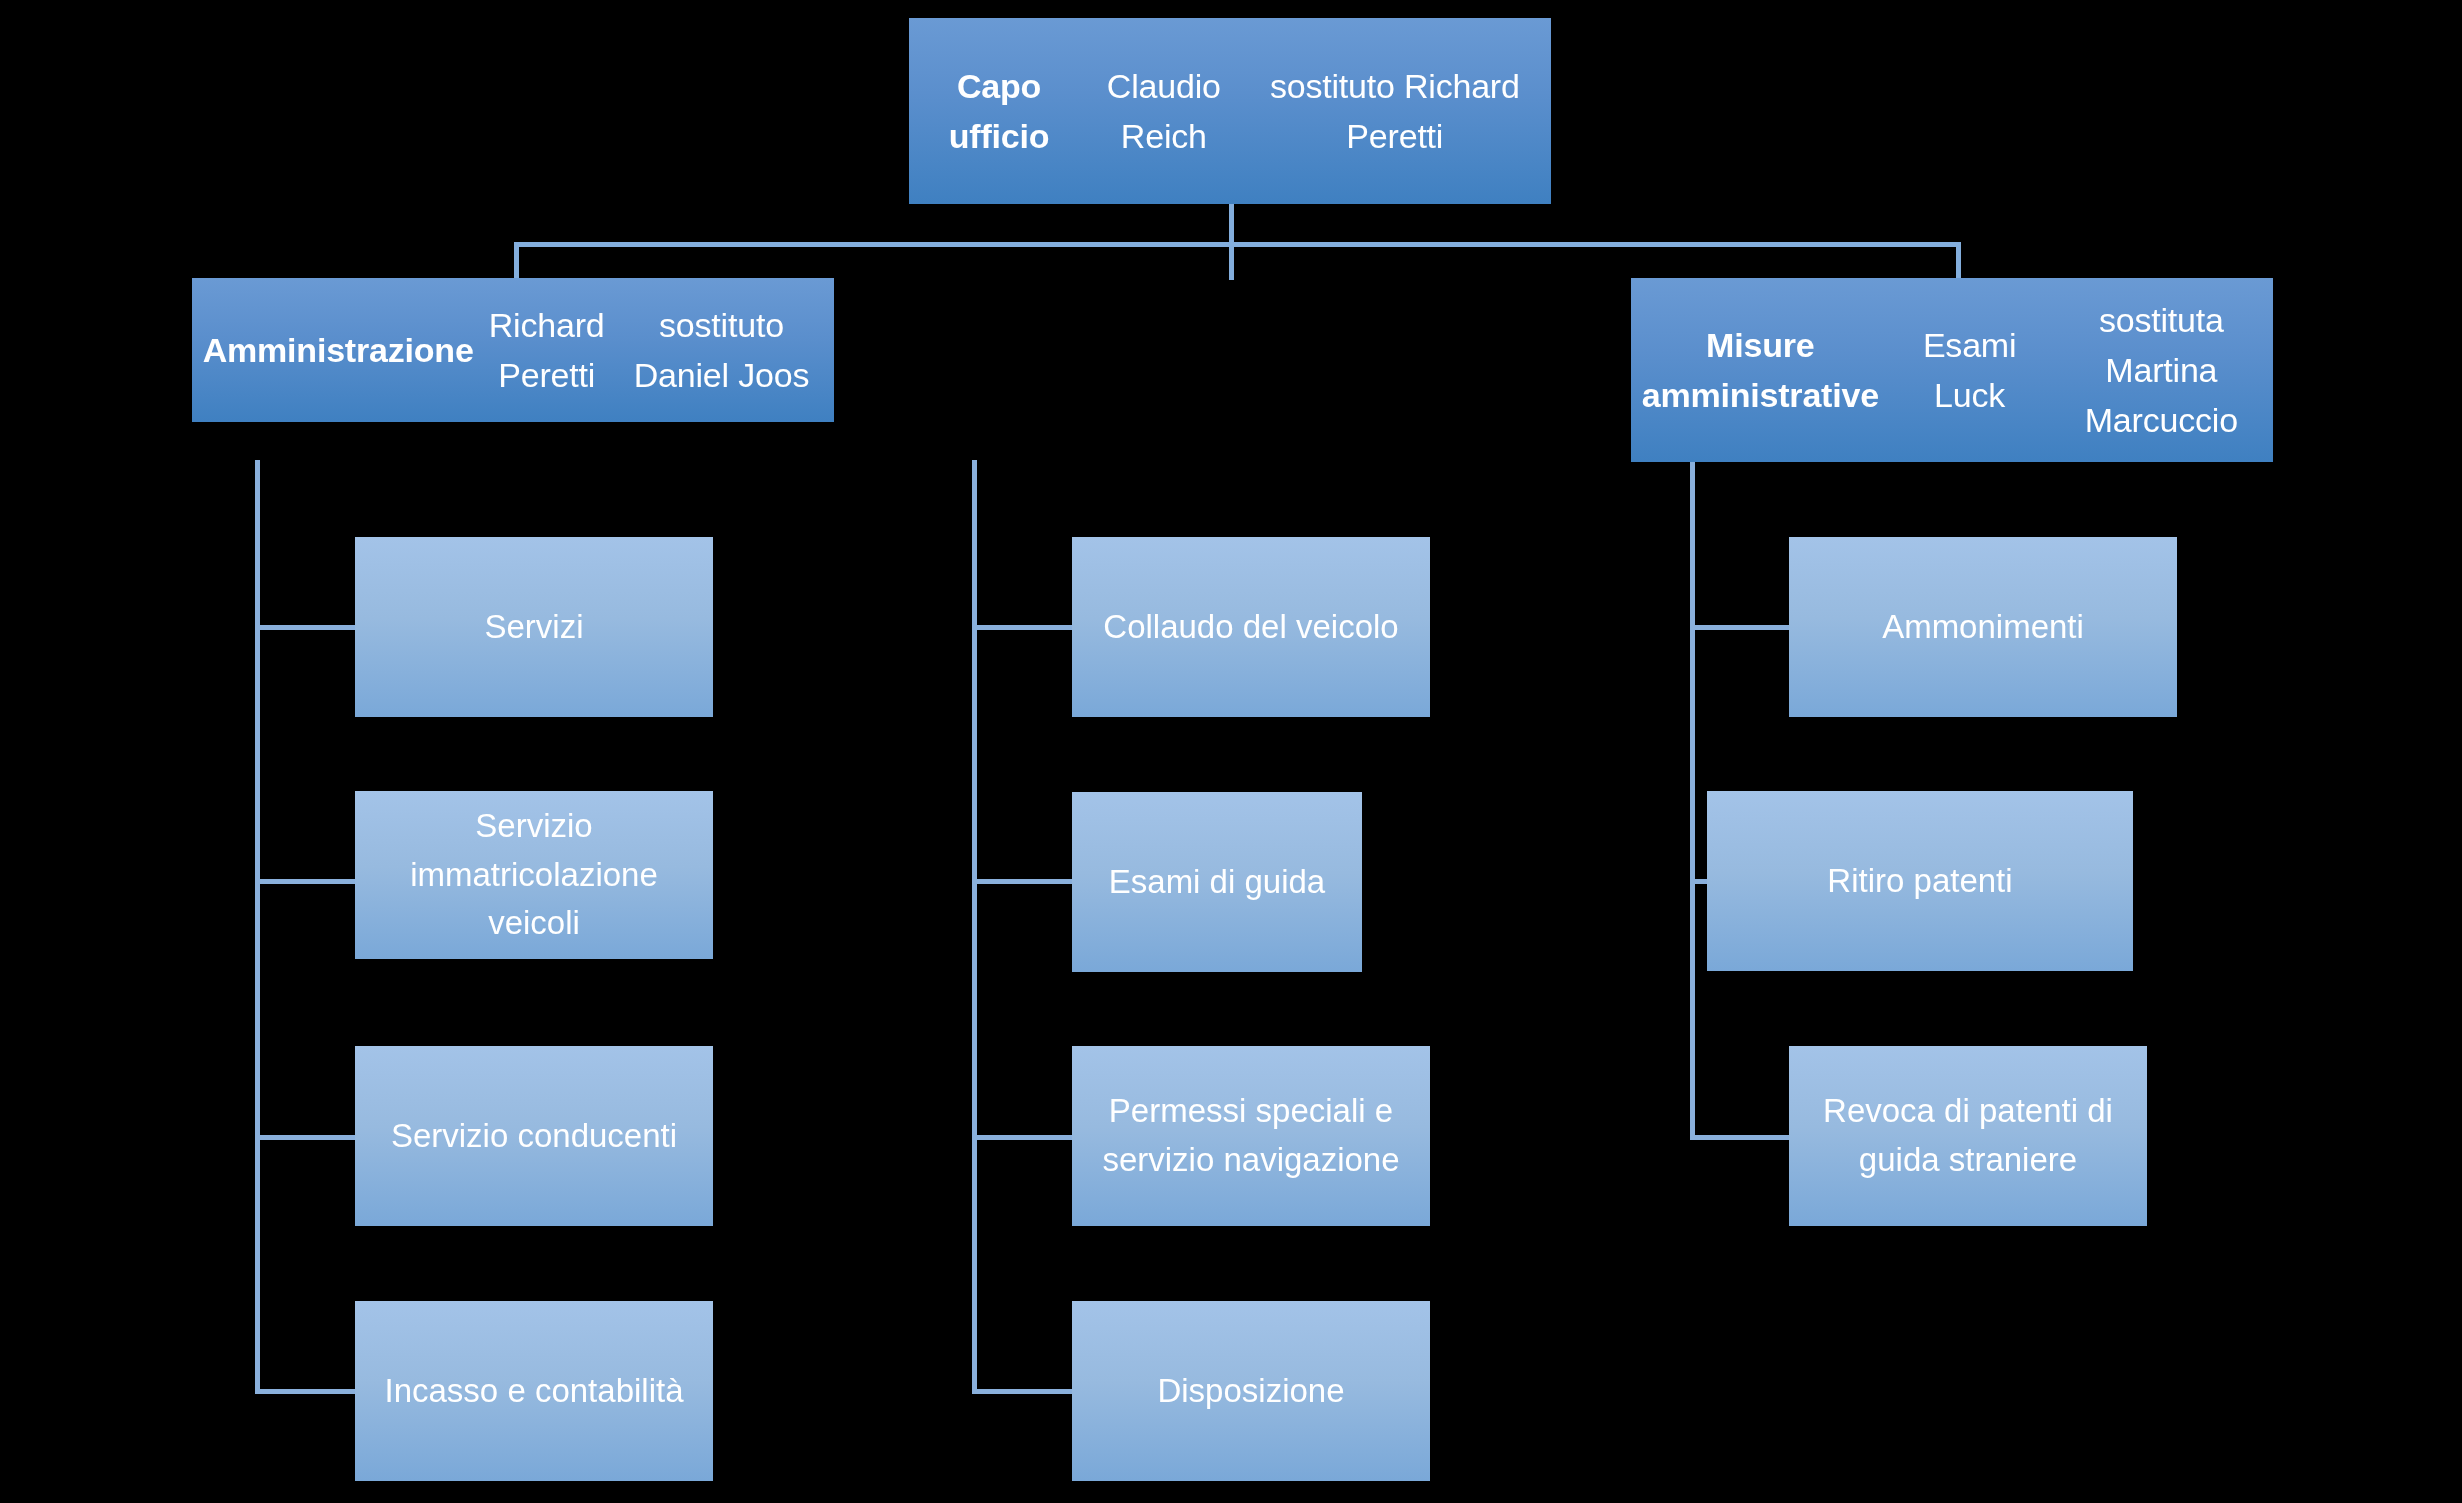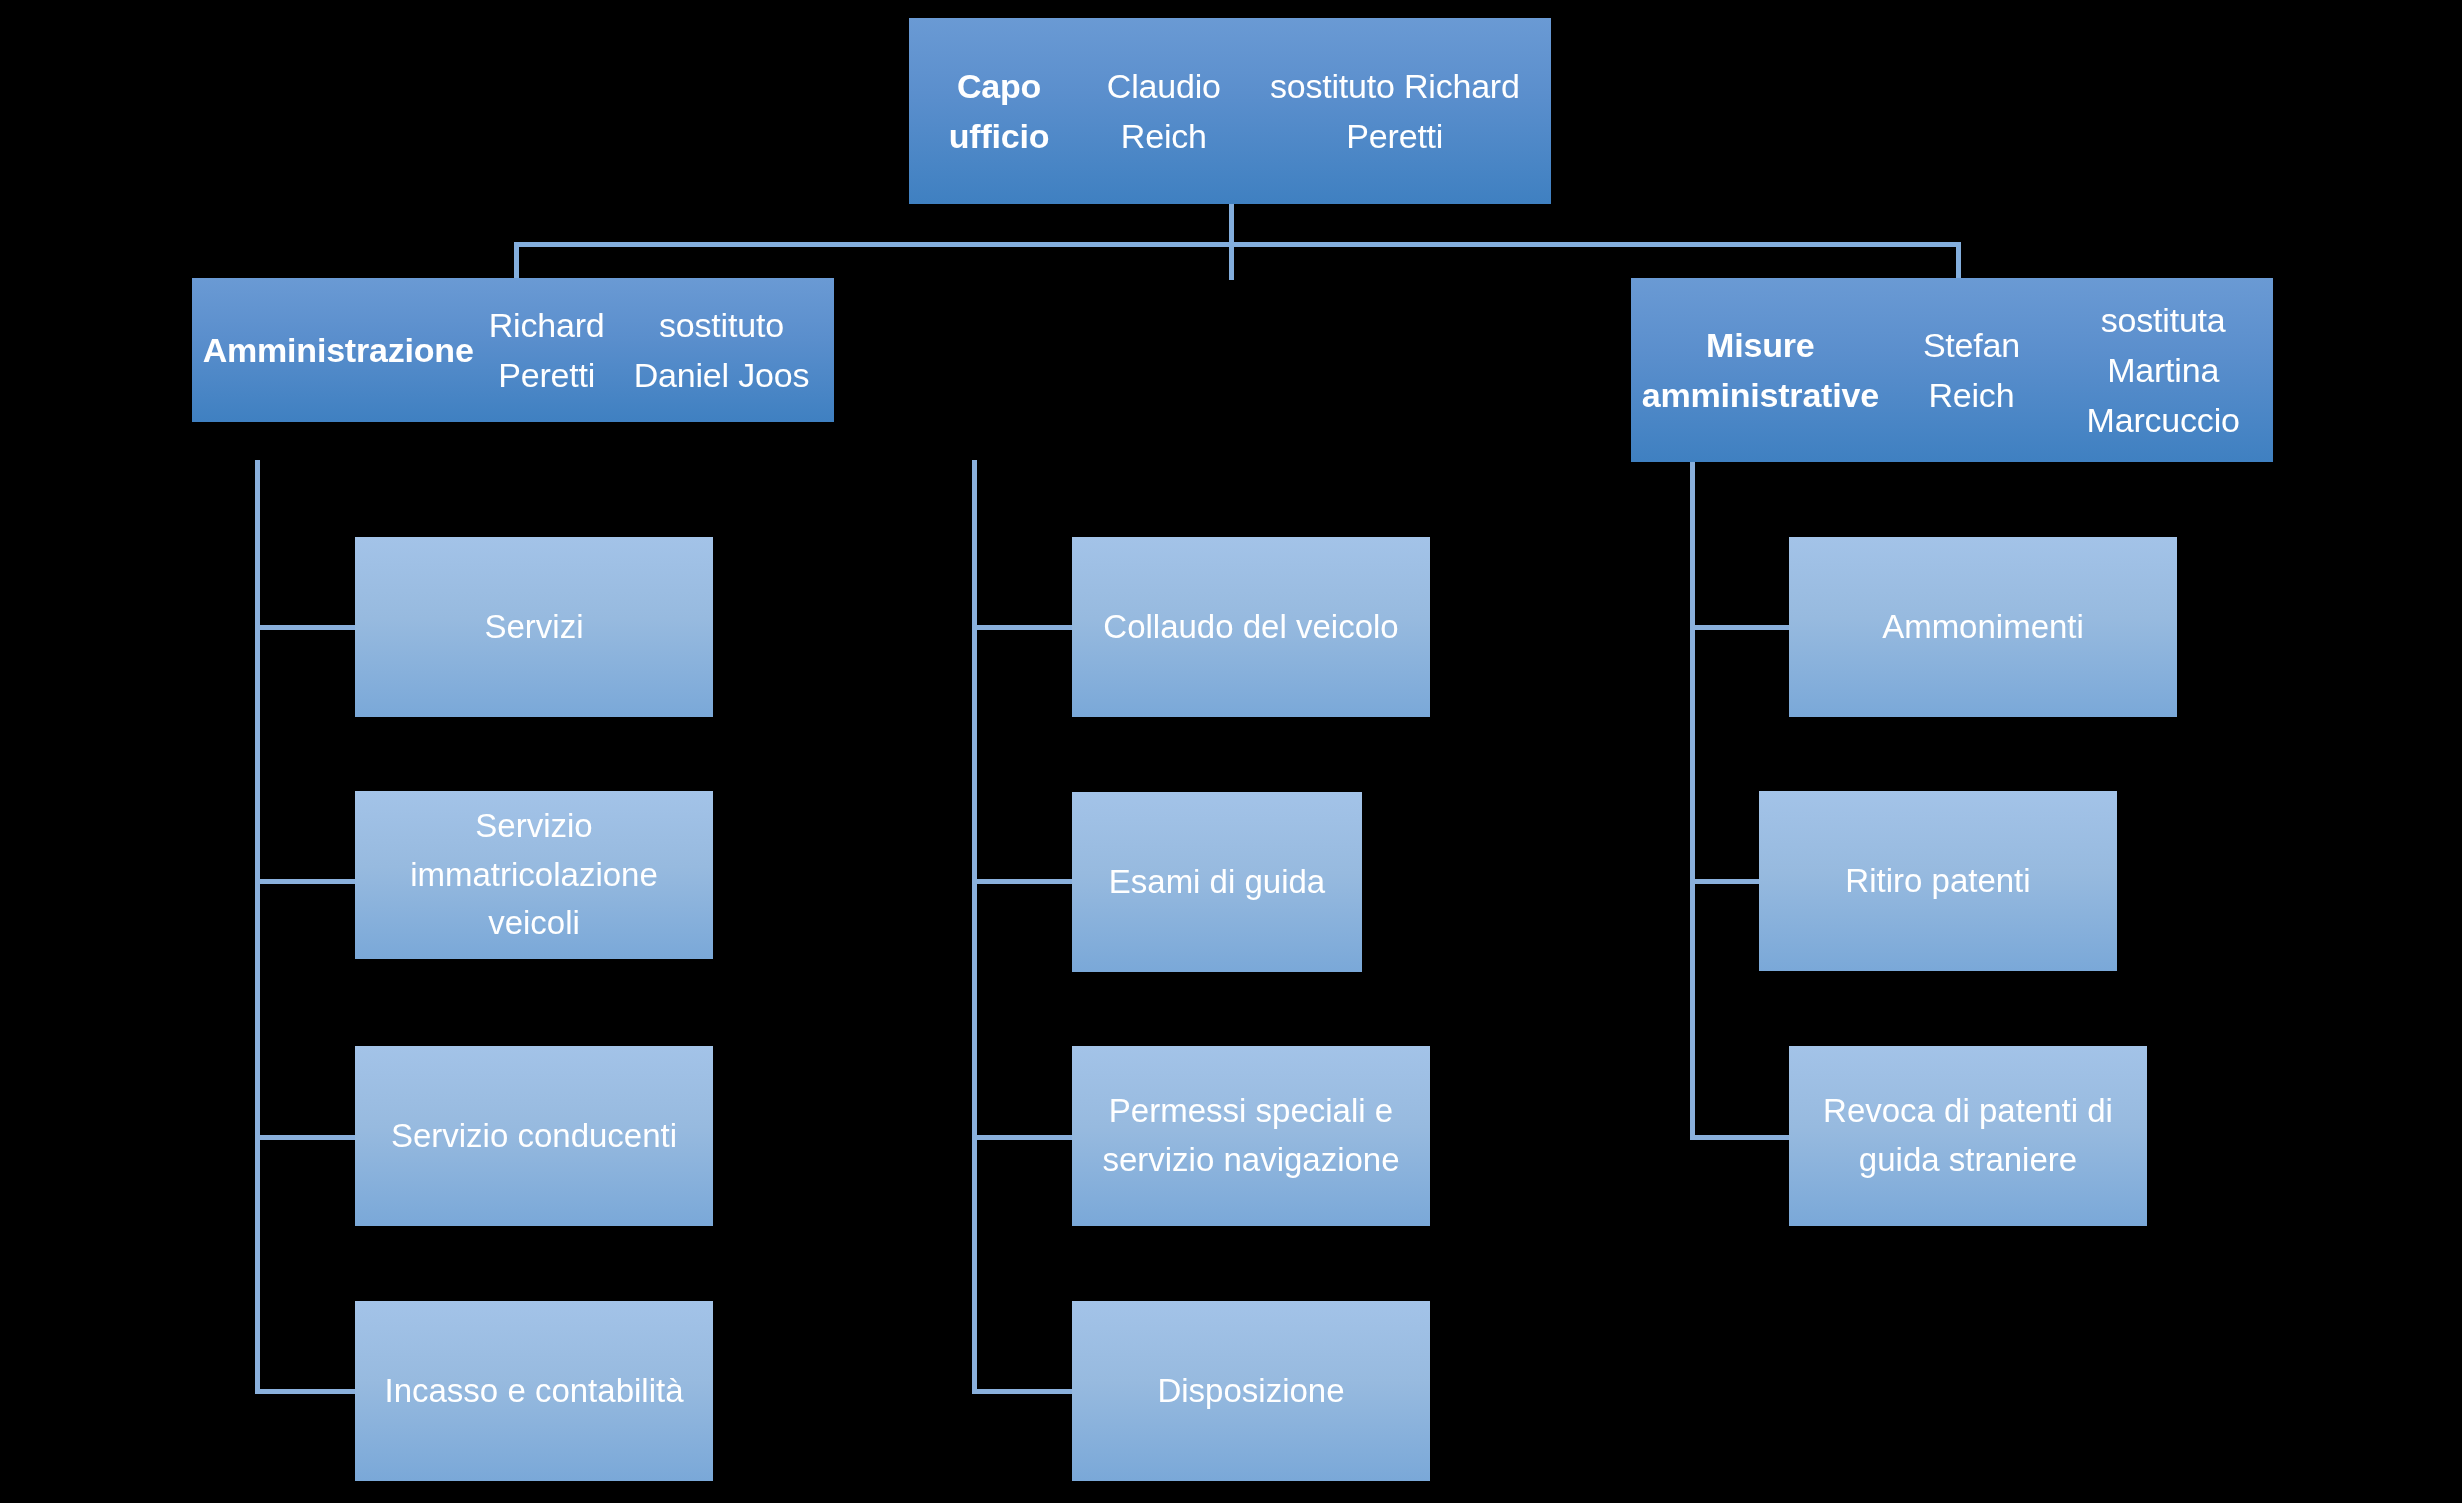--- a/index.html
+++ b/index.html
@@ -100,21 +100,21 @@
 
   <div class="node dept" style="left:192px; top:278px; width:642px; height:144px;">
     <div class="title">Amministrazione</div>
     <div class="line">Richard Peretti</div>
     <div class="line">sostituto Daniel Joos</div>
   </div>
 
 
   <div class="node dept" style="left:1631px; top:278px; width:642px; height:184px;gap:44px;">
     <div class="title">Misure amministrative</div>
-    <div class="line">Stefan Reich</div>
+    <div class="line">Esami Luck</div>
     <div class="line">sostituta Martina Marcuccio</div>
   </div>
 
   <div class="node leaf" style="left:355px; top:537px; width:358px; height:180px;">
     <div class="line">Servizi</div>
   </div>
   <div class="node leaf" style="left:355px; top:791px; width:358px; height:168px;">
     <div class="line">Servizio immatricolazione veicoli</div>
   </div>
   <div class="node leaf" style="left:355px; top:1046px; width:358px; height:180px;">
@@ -133,21 +133,21 @@
   <div class="node leaf" style="left:1072px; top:1046px; width:358px; height:180px;">
     <div class="line">Permessi speciali e servizio navigazione</div>
   </div>
   <div class="node leaf" style="left:1072px; top:1301px; width:358px; height:180px;">
     <div class="line">Disposizione</div>
   </div>
 
   <div class="node leaf" style="left:1789px; top:537px; width:388px; height:180px;">
     <div class="line">Ammonimenti</div>
   </div>
-  <div class="node leaf" style="left:1759px; top:791px; width:358px; height:180px;">
+  <div class="node leaf" style="left:1707px; top:791px; width:426px; height:180px;">
     <div class="line">Ritiro patenti</div>
   </div>
   <div class="node leaf" style="left:1789px; top:1046px; width:358px; height:180px;">
     <div class="line">Revoca di patenti di guida straniere</div>
   </div>
 
 </div>
 
 
 </body></html>

